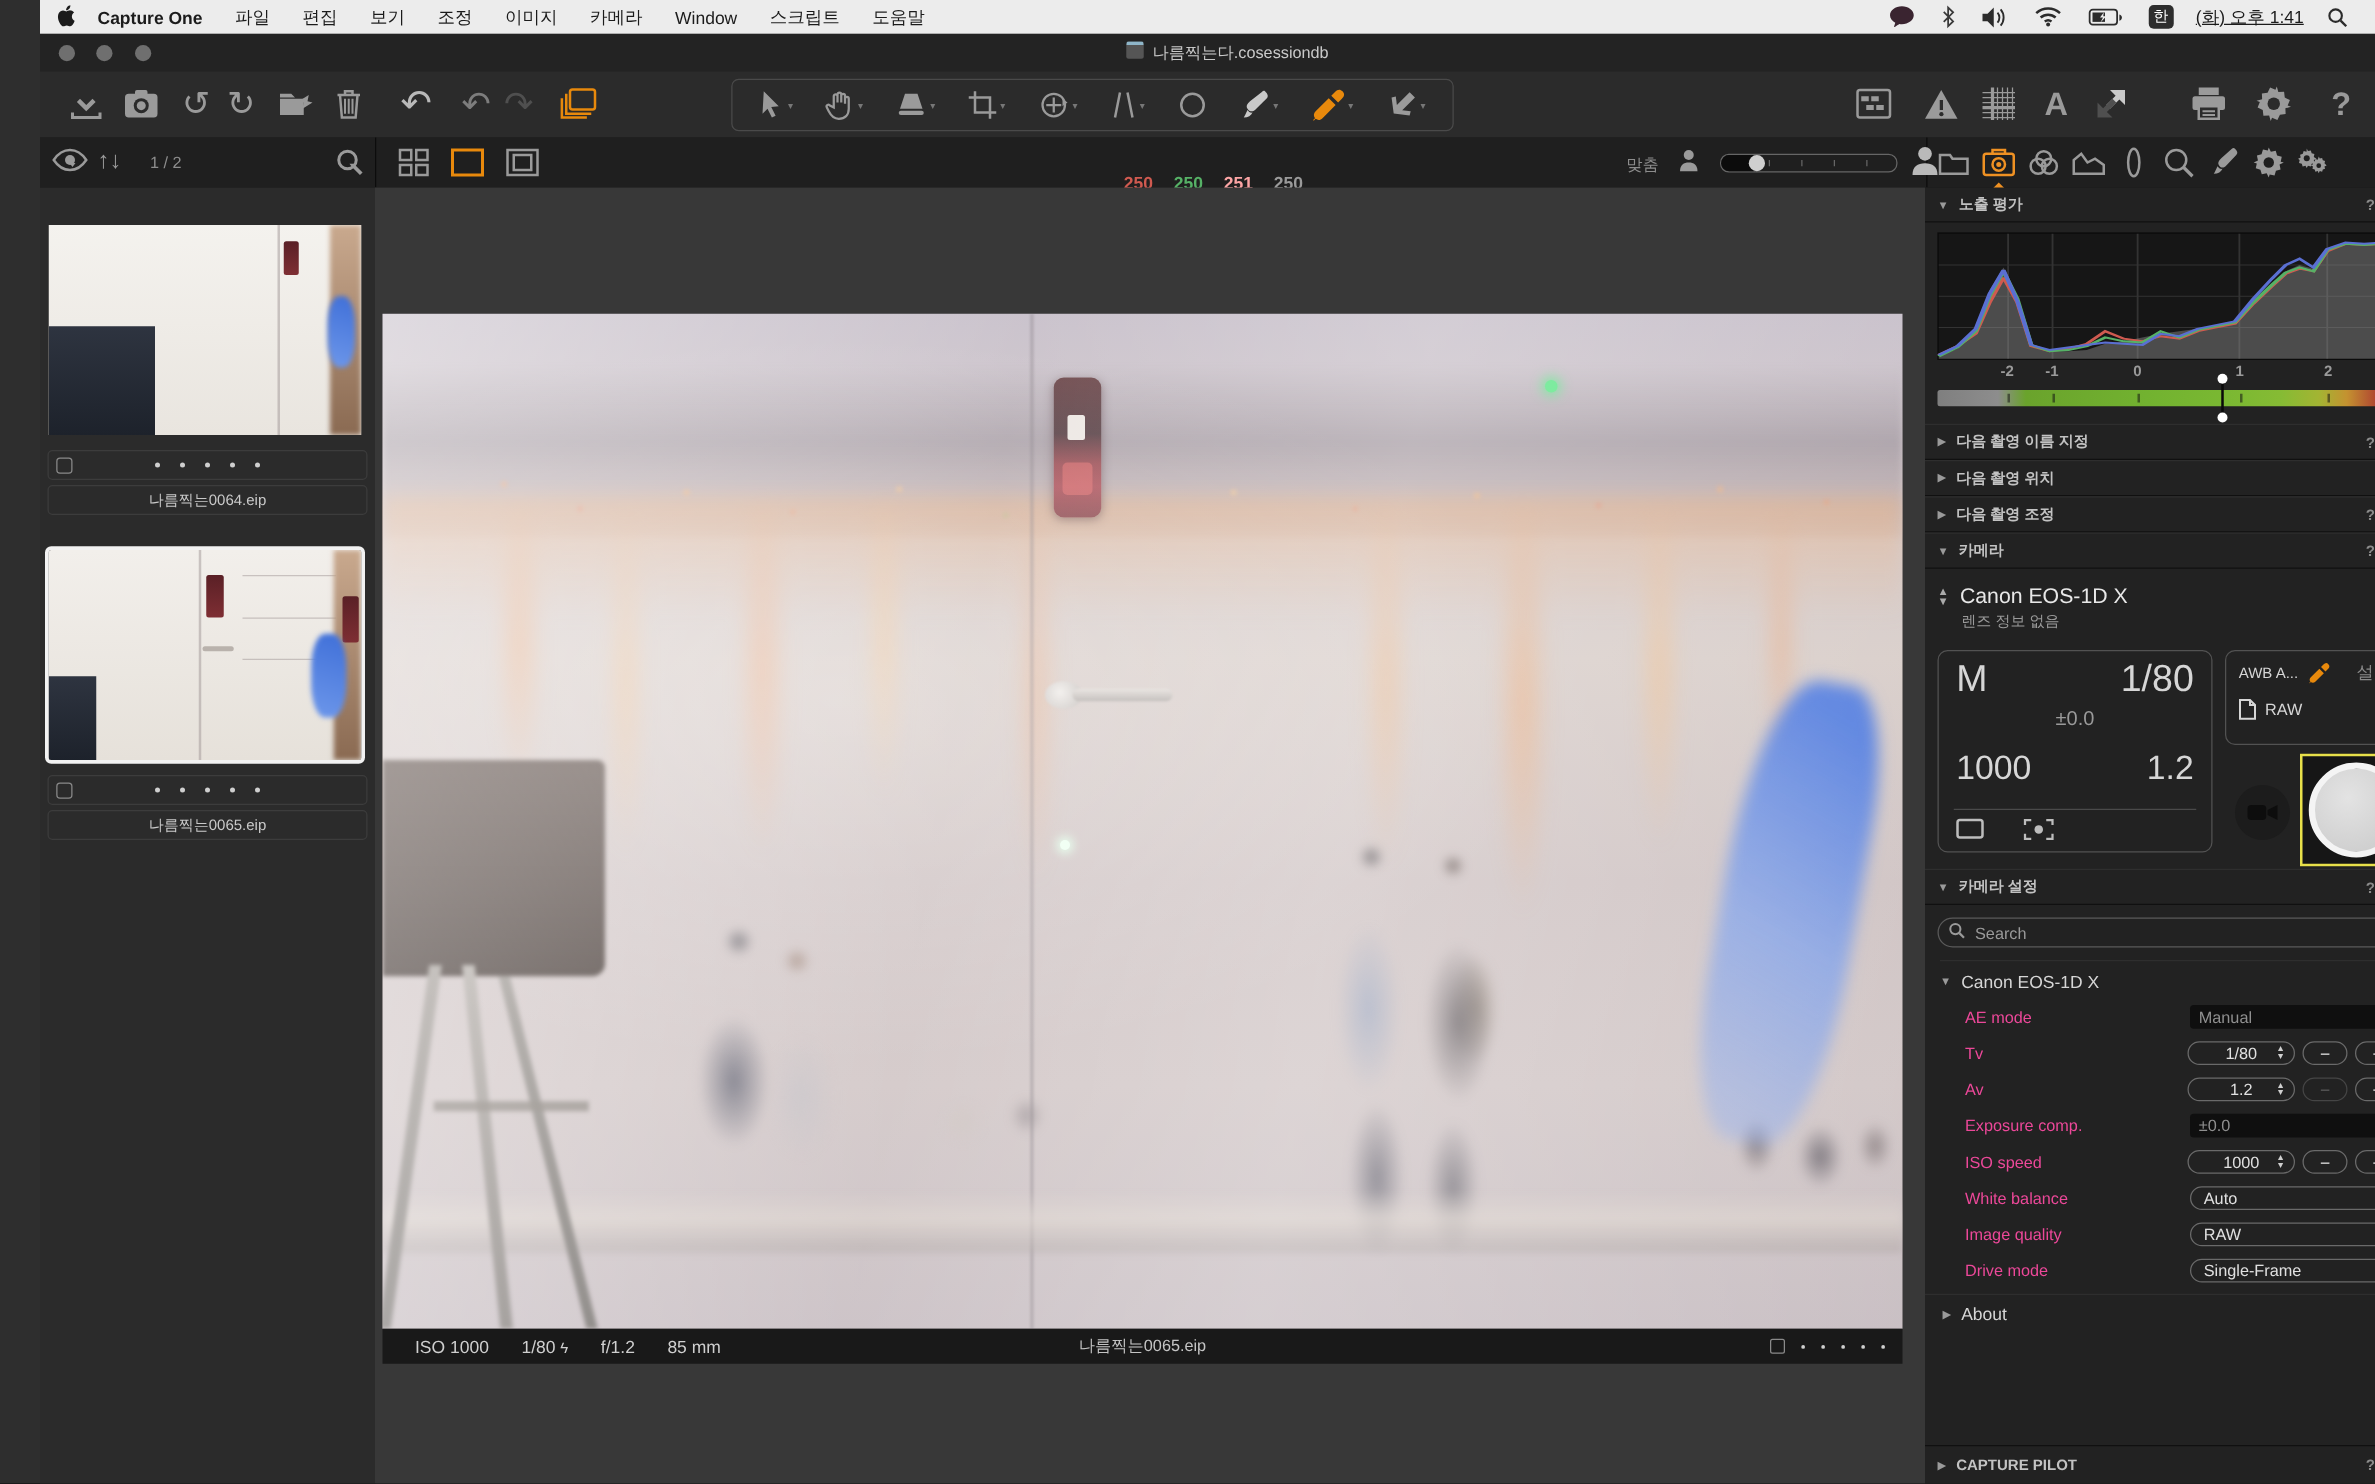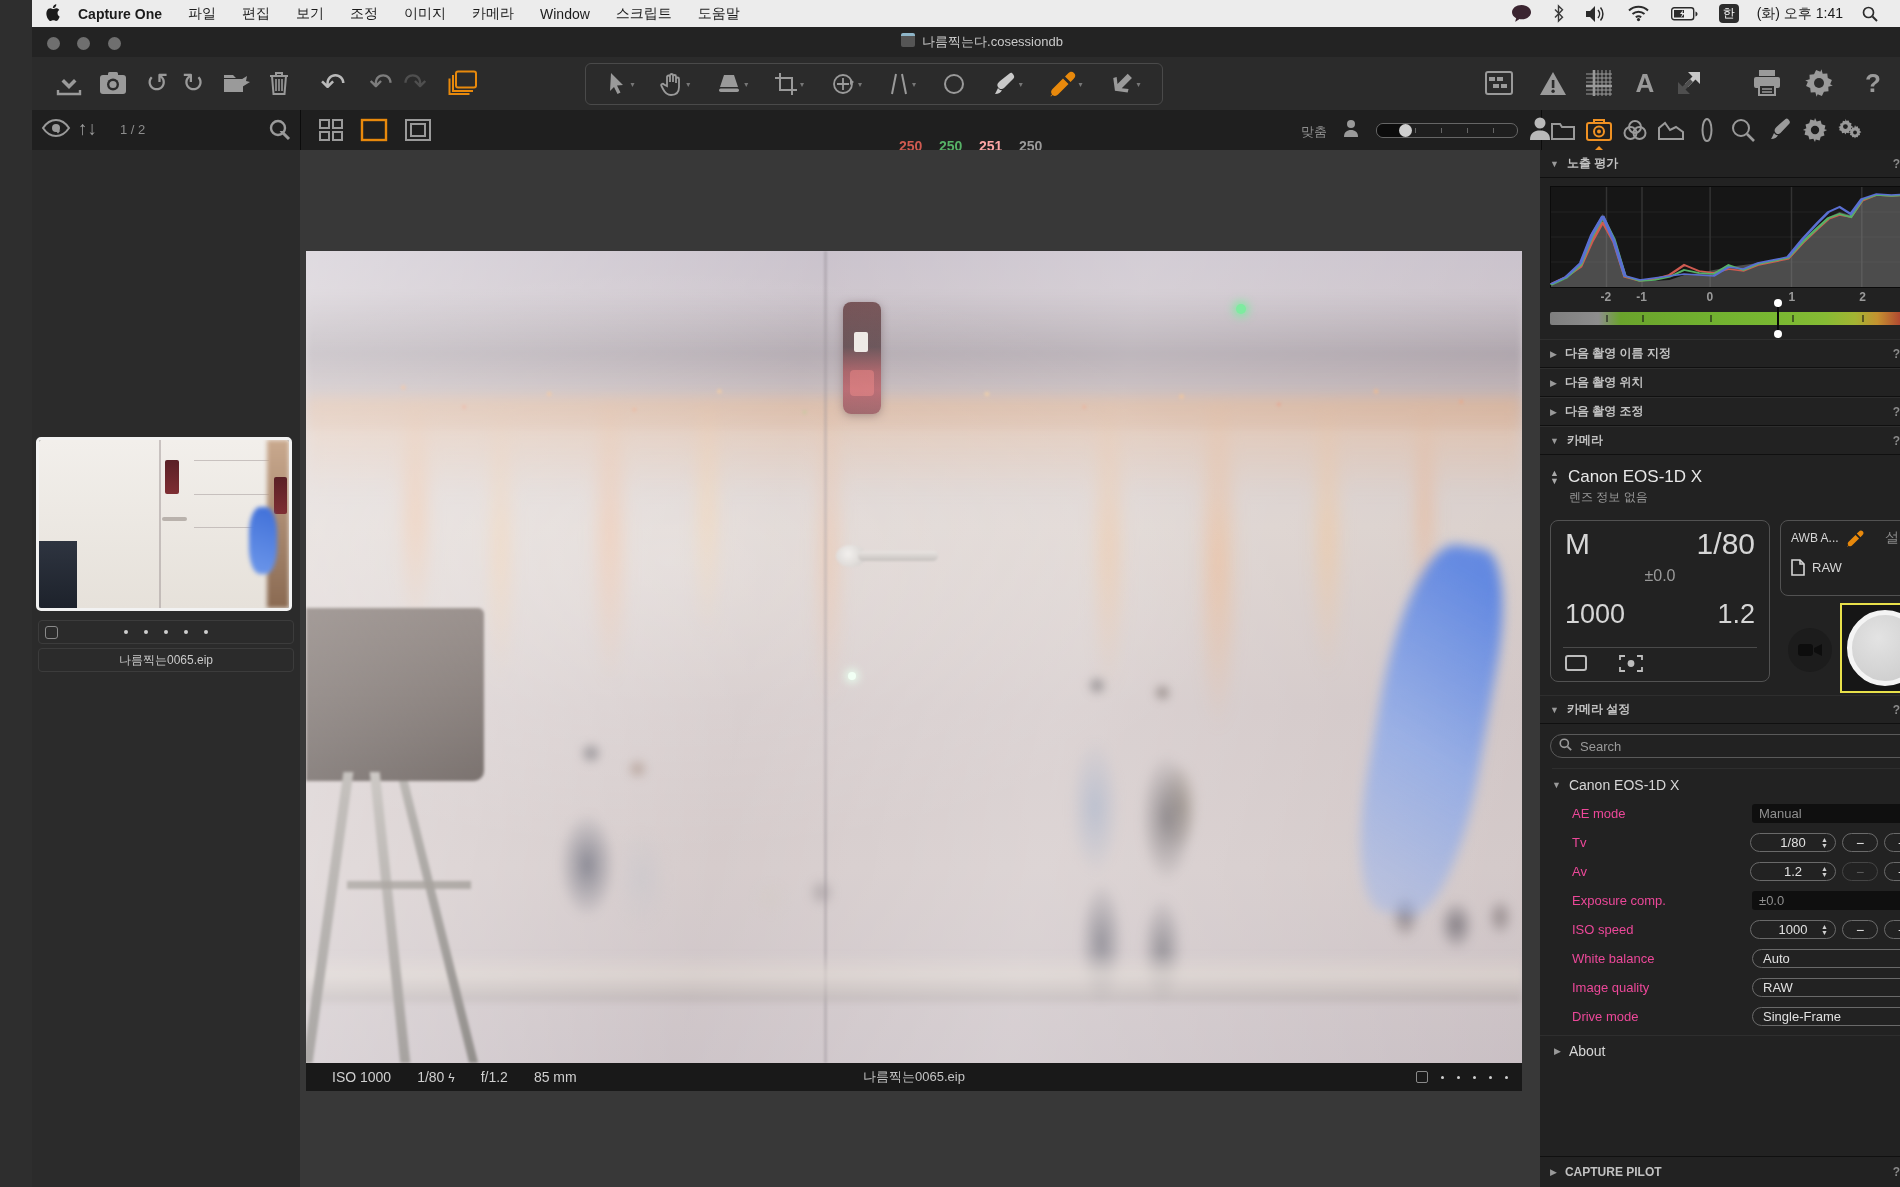--- a/index.html
+++ b/index.html
@@ -10,21 +10,21 @@
   
   #menubar{left:0;top:0;width:1900px;height:27px;background:#ececec;color:#1b1b1b;
     display:flex;align-items:center;font-size:14px;border-bottom:1px solid #b9b9b9;}
   #menubar .apple{margin:0 18px 0 14px;}
   #menubar .appname{font-weight:bold;margin-right:26px;}
   #menubar .menu{margin-right:26px;}
   #menubar .spacer{flex:1;}
   #menubar .sicon{margin:0 11px;display:flex;align-items:center;}
   #menubar .badge{background:#2d2d2d;color:#fff;border-radius:4px;font-size:12px;
     padding:1px 4px;margin:0 10px;}
-  #menubar .clock{margin:0 8px;font-size:14px;}
+  #menubar .clock{margin:0 8px;font-size:14px;text-decoration:underline;}
   
   #titlebar{left:0;top:27px;width:1900px;height:30px;background:#232323;
     border-bottom:1px solid #161616;}
   .tl{width:13px;height:13px;border-radius:50%;background:#6f6f6f;display:inline-block;margin-right:13px;}
   #traffic{left:15px;top:36px;}
   #titletext{left:0;top:33px;width:1900px;text-align:center;color:#c9c9c9;font-size:13px;}
   #titleicon{display:inline-block;width:14px;height:11px;background:#555;border-radius:2px;
     margin-right:7px;vertical-align:-1px;border-top:3px solid #8fb6c9;}
   
   #toolbar{left:0;top:57px;width:1900px;height:53px;background:#2b2b2b;border-bottom:1px solid #1a1a1a;}
@@ -520,20 +520,40 @@
               <path d="M20 9l.9 1.9 2.1-.5.6 2 2 .6-.5 2.1L27 17l-1.9.9.5 2.1-2 .6-.6 2-2.1-.5L20 24l-.9-1.9-2.1.5-.6-2-2-.6.5-2.1L13 17l1.9-.9-.5-2.1 2-.6.6-2 2.1.5z" transform="translate(-1,-1) scale(0.9)"></path>
               <circle cx="17" cy="14.5" r="1.9" fill="#1f1f1f"></circle>
             </g>
           </svg>
       </span>
     </div>
   </div>
 
   <div class="abs" id="browser">
 
+    <div class="thumbwrap" style="top:30px">
+      <div class="thumbimg" style="background:linear-gradient(180deg,#f4f2ee,#e9e5df);">
+        <div class="t-dark-box" style="left:0;bottom:0;width:34%;height:52%;"></div>
+        <div class="t-door-line" style="right:26%;top:0;width:2px;height:100%;"></div>
+        <div class="t-warm" style="right:0;top:0;width:10%;height:100%;"></div>
+        <div class="t-lock" style="right:20%;top:8%;width:5%;height:16%;"></div>
+        <div class="t-blue" style="right:2%;top:34%;width:9%;height:34%;border-radius:40%;"></div>
+      </div>
+      <div class="ratingrow">
+        <span class="cb"></span>
+        <span class="dots">
+            <span class="dot"></span>
+            <span class="dot"></span>
+            <span class="dot"></span>
+            <span class="dot"></span>
+            <span class="dot"></span>
+          </span>
+      </div>
+      <div class="namerow">나름찍는0064.eip</div>
+    </div>
 
     <div class="thumbwrap" style="top:290px">
       <div class="thumbimg selected" style="background:linear-gradient(180deg,#f2efeb,#e6e1da);">
         <div class="t-dark-box" style="left:0;bottom:0;width:15%;height:40%;"></div>
         <div class="t-door-line" style="left:48%;top:0;width:2px;height:100%;"></div>
         <div class="t-door-line" style="left:62%;top:12%;width:30%;height:1px;"></div>
         <div class="t-door-line" style="left:62%;top:32%;width:30%;height:1px;"></div>
         <div class="t-door-line" style="left:62%;top:52%;width:30%;height:1px;"></div>
         <div class="t-lock" style="left:50.5%;top:12%;width:5.5%;height:20%;"></div>
         <div class="t-door-line" style="left:49%;top:46%;width:10%;height:4px;background:#b9b2ac;border-radius:2px;"></div>

